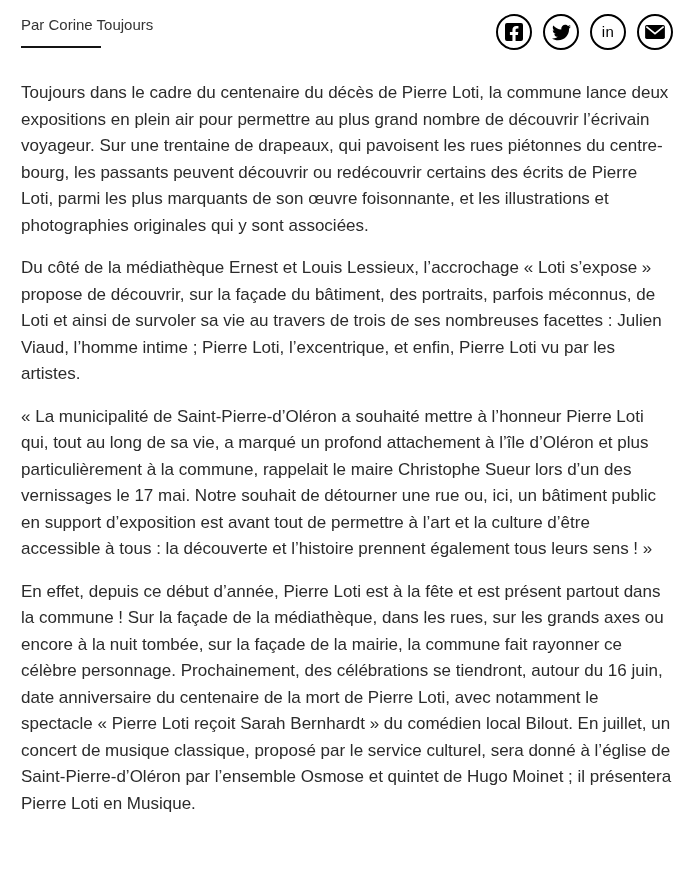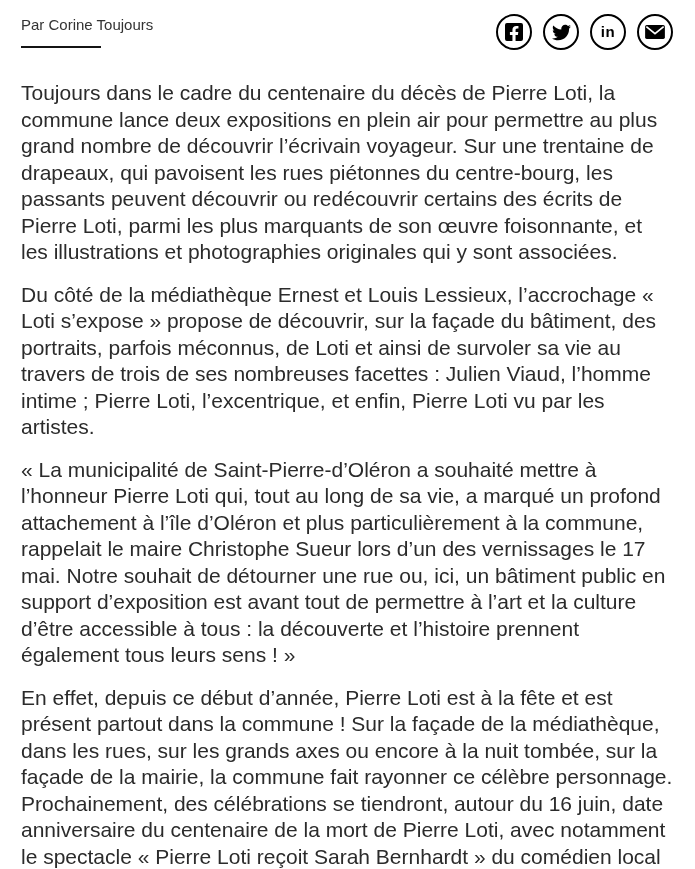--- a/index.html
+++ b/index.html
@@ -56,34 +56,34 @@
     border-radius: 50%;
     display: flex;
     align-items: center;
     justify-content: center;
     background: transparent;
     cursor: pointer;
     padding: 0;
   }
   .share-btn svg { display: block; }
   .in-glyph {
-    font-weight: 700;
+    font-weight: 400;
     font-size: 15px;
     line-height: 1;
     color: var(--icon);
     letter-spacing: 0.5px;
     transform: translateY(-1px);
   }
   .article {
     margin-top: 30px;
     width: 652px;
   }
   .article p {
     margin: 0 0 16px 0;
-    font-size: 21px;
+    font-size: 17px;
     line-height: 26.5px;
     color: var(--text);
     text-align: left;
   }
 </style>
 </head>
 <body>
 
 <div class="page">
 

